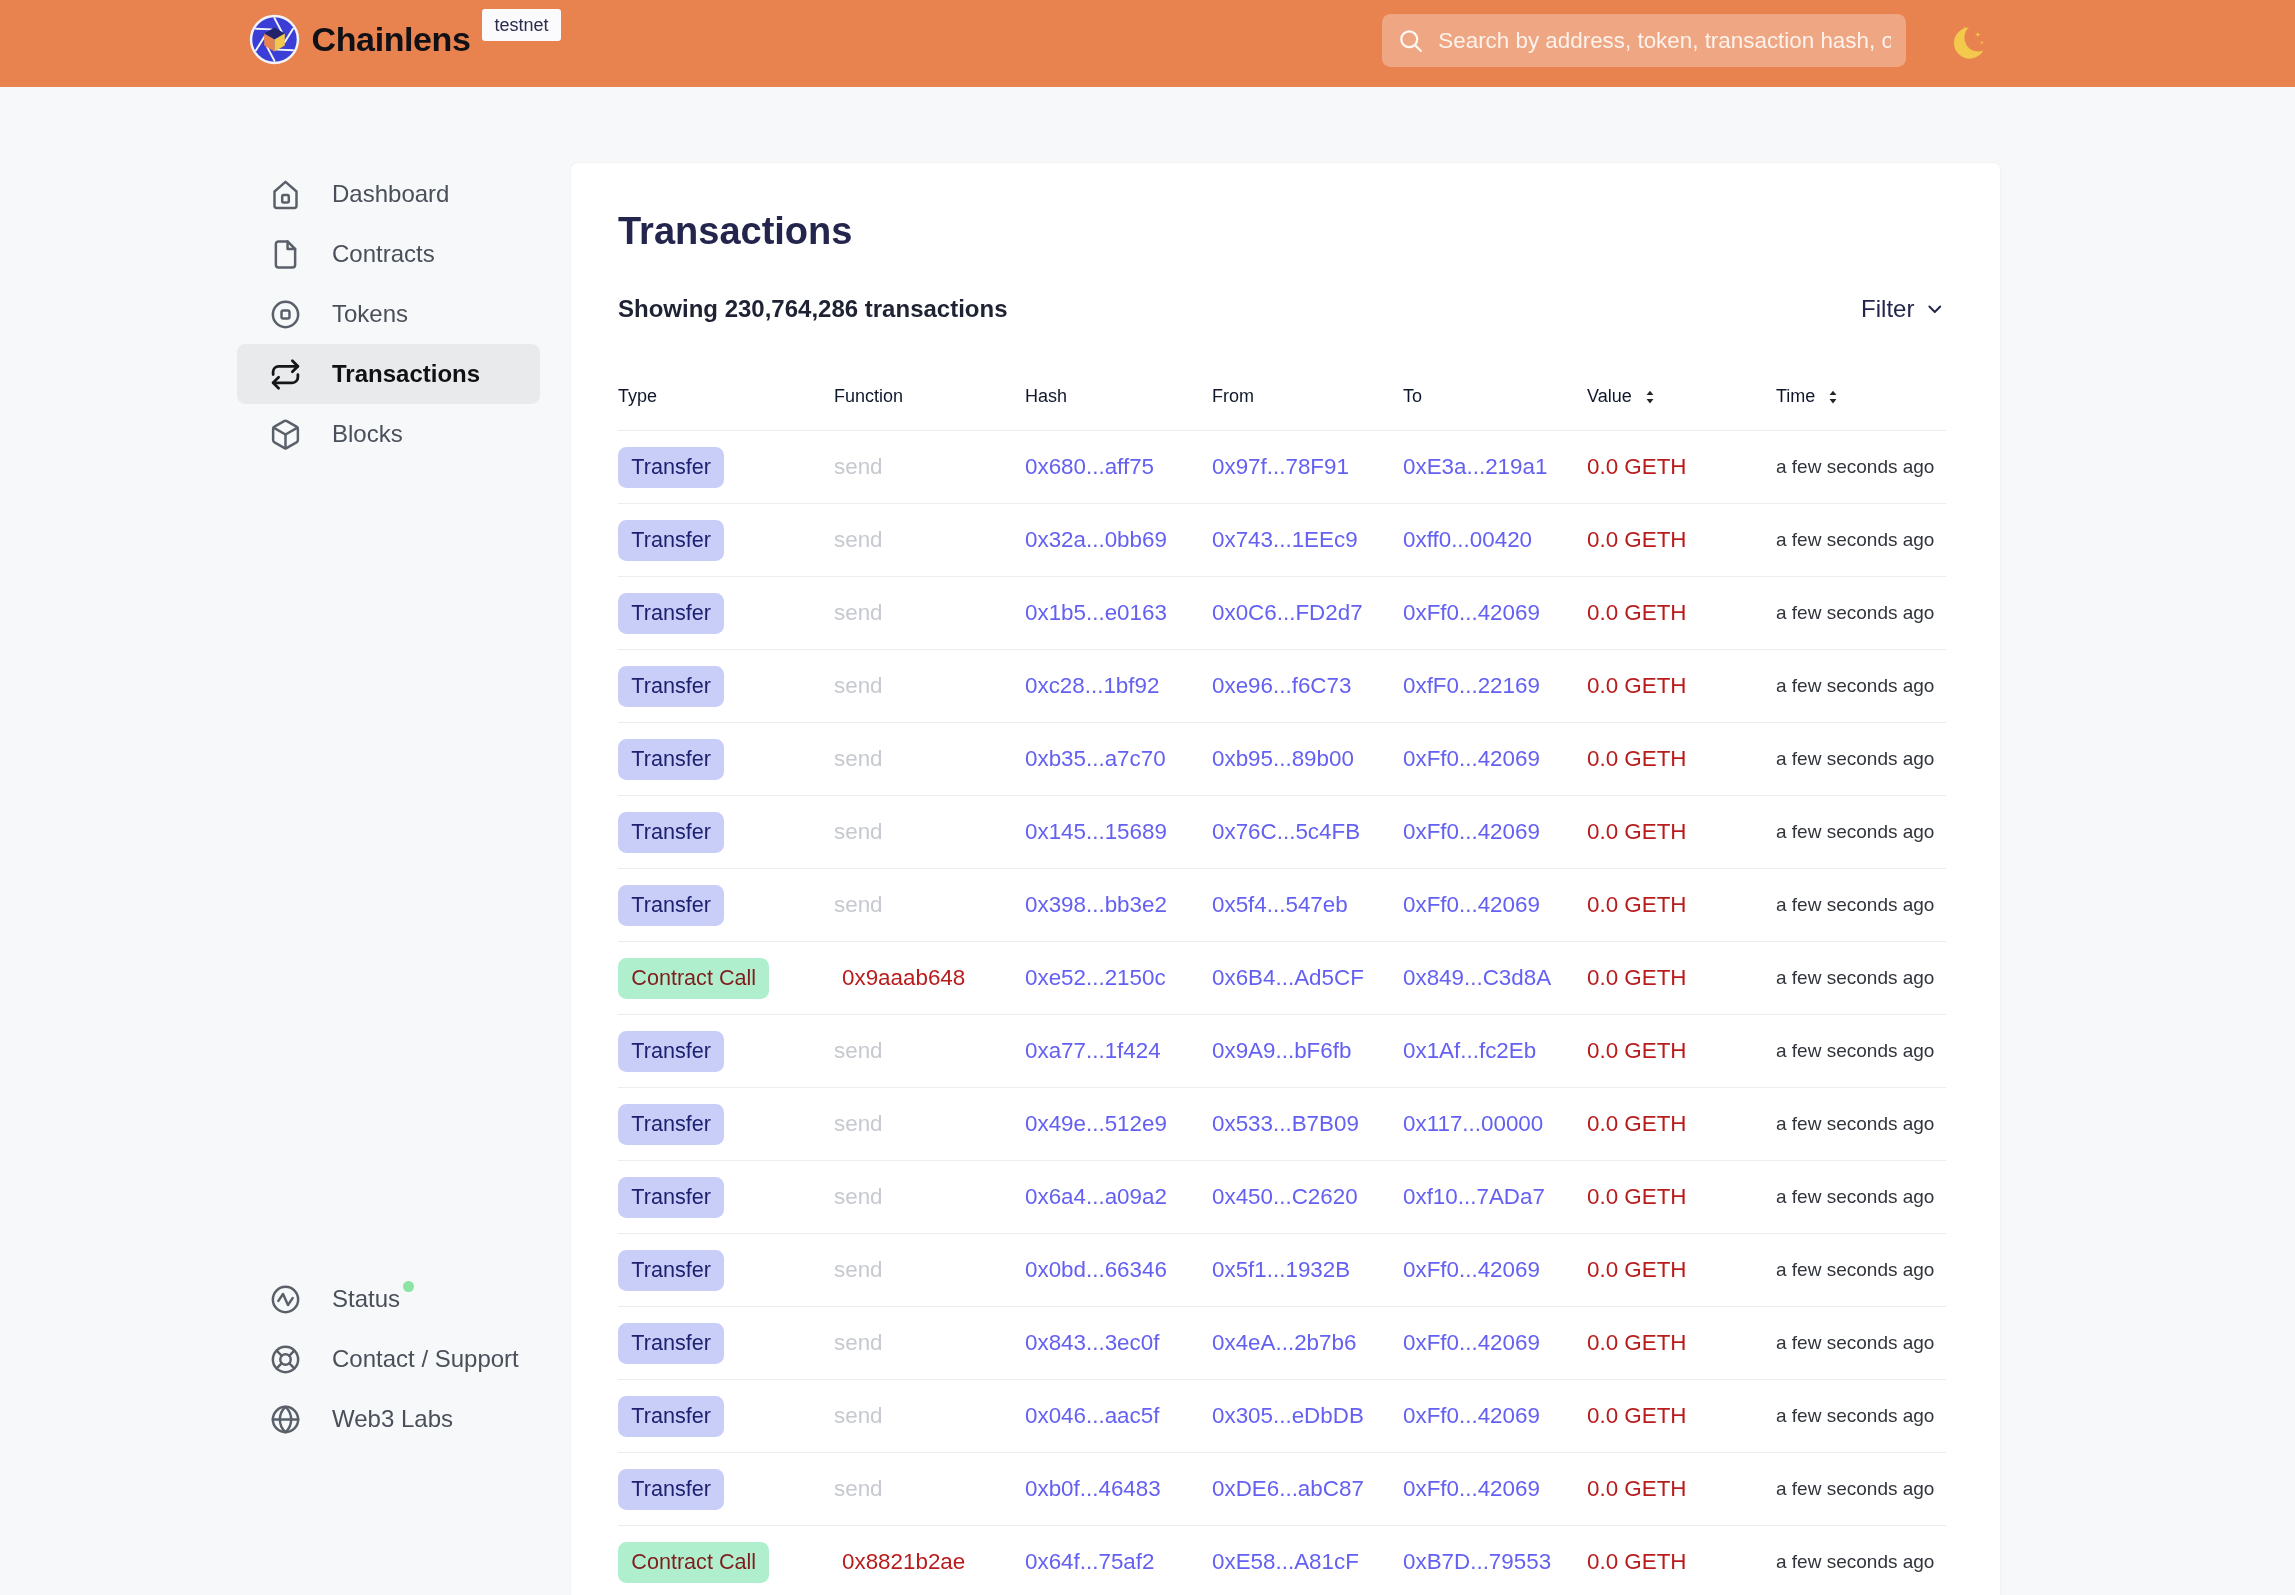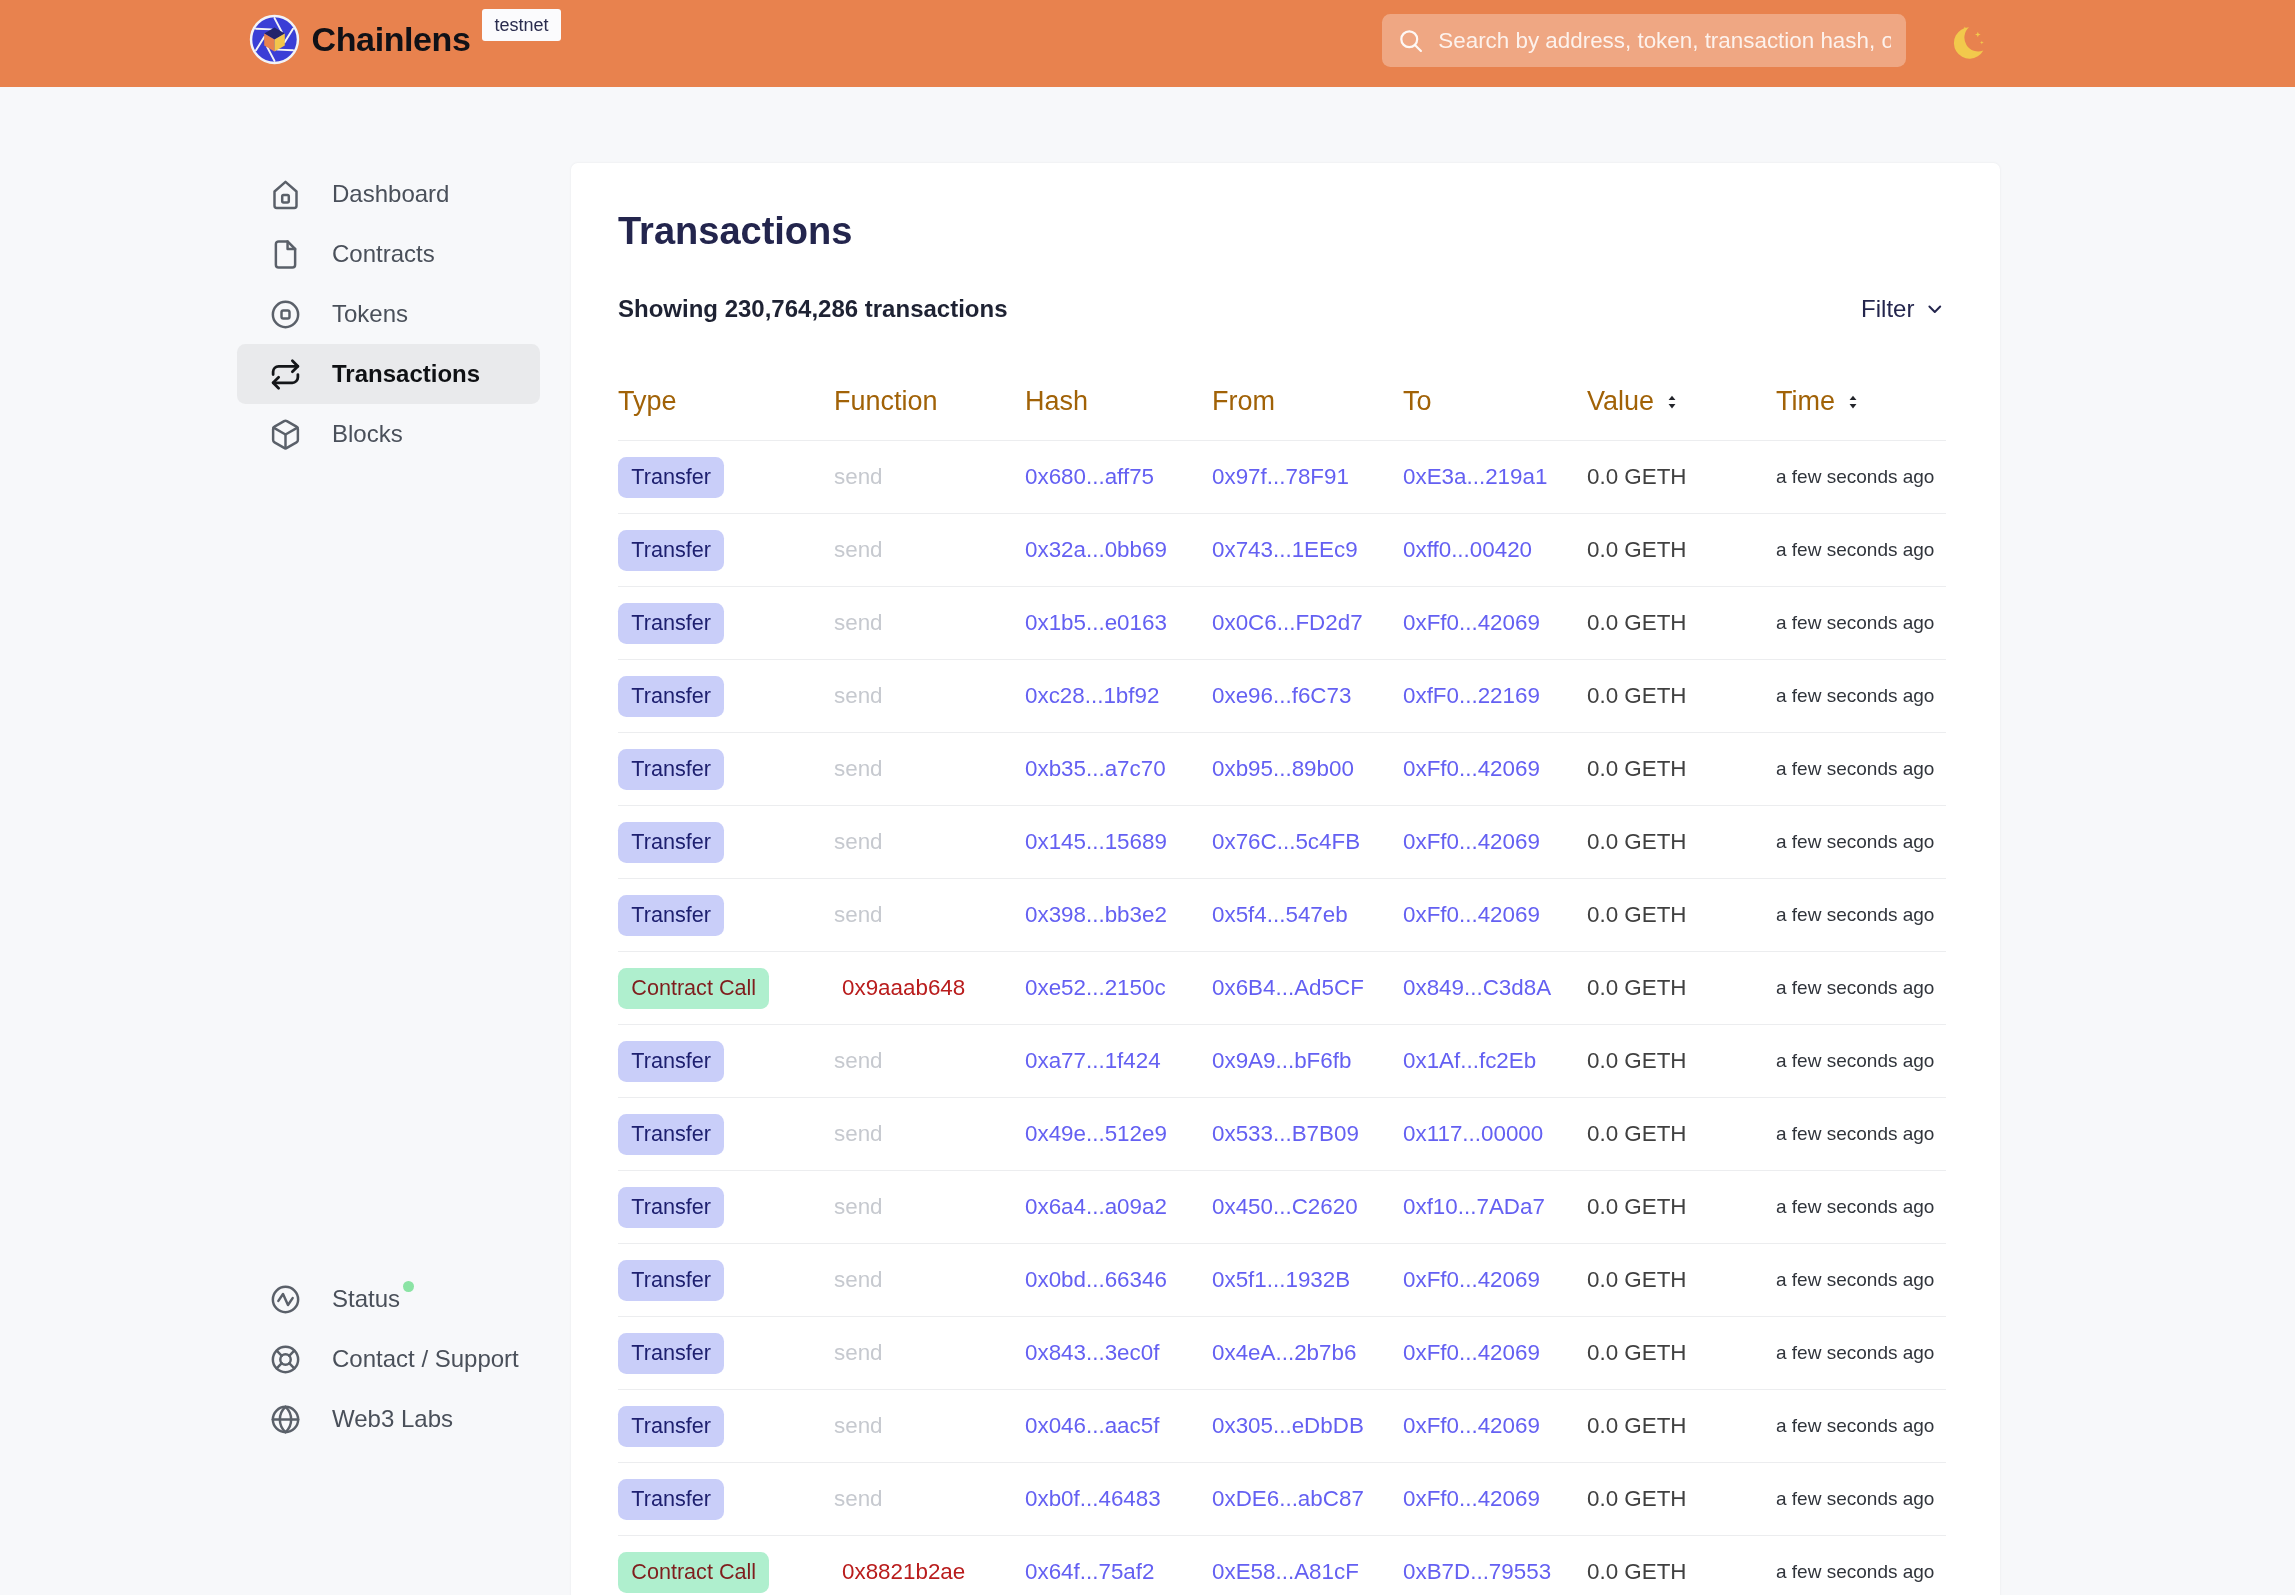--- a/index.html
+++ b/index.html
@@ -85,36 +85,36 @@
   }
 
   
   .grid-cols {
     display:grid;
     grid-template-columns:216px 191px 187px 191px 184px 189px 1fr;
     align-items:center;
   }
   .thead {
     margin-top:63px; padding-bottom:23px;
-    color:#a16207; font-size:27px;text-align:right;
+    color:#0f172a; font-size:18px;text-align:right;
   }
   .th { display:flex; align-items:center; gap:9px; }
   .sort-icon { cursor:pointer; display:inline-flex; }
   .trow { height:73px; border-top:0.8px solid #ECEDEF; }
   .badge {
     display:inline-block; font-size:21.6px; padding:7.5px 13.3px; border-radius:8.3px;
     white-space:nowrap;
   }
   .badge-transfer { background:#C9CEF9; color:#1E2070; }
   .badge-contract { background:#AFEFCE; color:#7f1d1d; }
   .fn { font-size:22.4px; }
   .fn-send { color:#C6C9CF; }
   .fn-sig { color:#b91c1c;margin-left:8px; }
   .hlink { color:#6460F2; font-size:22.4px; text-decoration:none; cursor:pointer; }
-  .cell-value { font-size:22.4px; color:#404040; }
+  .cell-value { font-size:22.4px; color:#b91c1c; }
   .cell-time { font-size:19px; color:#30343B; }
 </style>
 </head>
 <body>
 
 <header class="topbar">
   <div class="brand">
     <span style="display:flex;">
       <svg width="51" height="51" viewBox="0 0 62 62">
         <circle cx="31" cy="31" r="28.5" fill="#3A3ED6" stroke="#F2F3F7" stroke-width="3"></circle>

